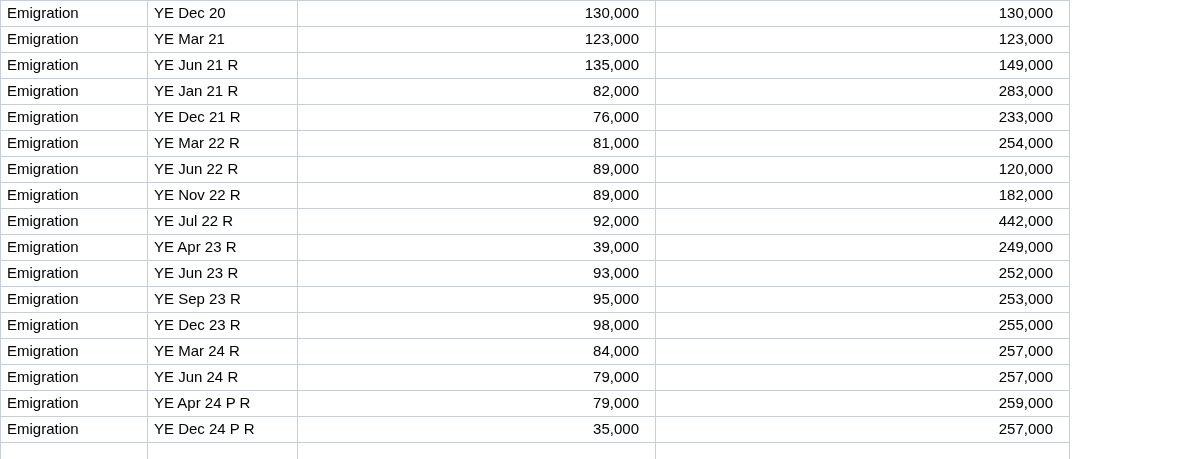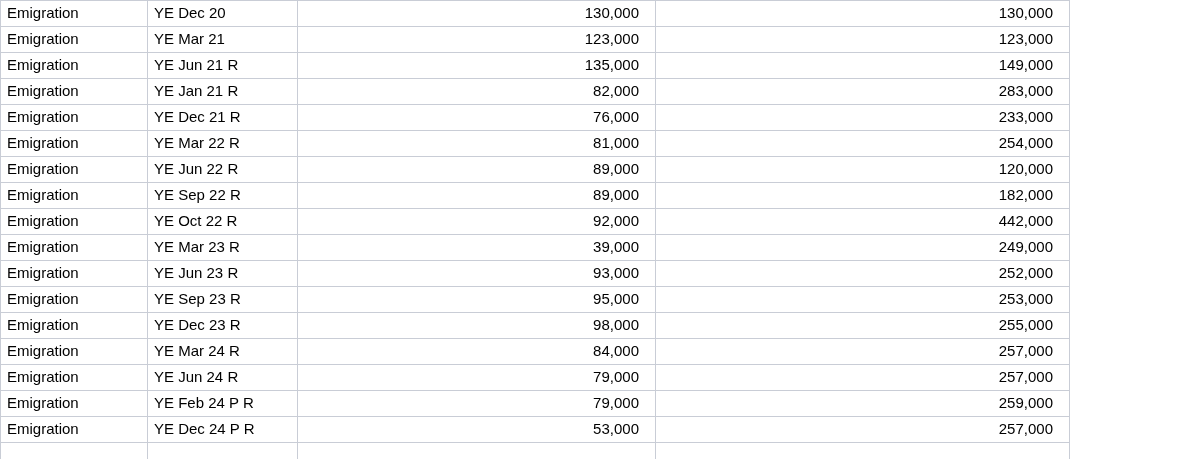--- a/index.html
+++ b/index.html
@@ -110,33 +110,33 @@
         <td class="num-cell">254,000</td>
       </tr>
       <tr>
         <td class="measure-cell">Emigration</td>
         <td class="period-cell">YE Jun 22 R</td>
         <td class="num-cell">89,000</td>
         <td class="num-cell">120,000</td>
       </tr>
       <tr>
         <td class="measure-cell">Emigration</td>
-        <td class="period-cell">YE Sep 22 R</td>
+        <td class="period-cell">YE Nov 22 R</td>
         <td class="num-cell">89,000</td>
         <td class="num-cell">182,000</td>
       </tr>
       <tr>
         <td class="measure-cell">Emigration</td>
-        <td class="period-cell">YE Oct 22 R</td>
+        <td class="period-cell">YE Jul 22 R</td>
         <td class="num-cell">92,000</td>
         <td class="num-cell">442,000</td>
       </tr>
       <tr>
         <td class="measure-cell">Emigration</td>
-        <td class="period-cell">YE Mar 23 R</td>
+        <td class="period-cell">YE Apr 23 R</td>
         <td class="num-cell">39,000</td>
         <td class="num-cell">249,000</td>
       </tr>
       <tr>
         <td class="measure-cell">Emigration</td>
         <td class="period-cell">YE Jun 23 R</td>
         <td class="num-cell">93,000</td>
         <td class="num-cell">252,000</td>
       </tr>
       <tr>
@@ -158,28 +158,28 @@
         <td class="num-cell">257,000</td>
       </tr>
       <tr>
         <td class="measure-cell">Emigration</td>
         <td class="period-cell">YE Jun 24 R</td>
         <td class="num-cell">79,000</td>
         <td class="num-cell">257,000</td>
       </tr>
       <tr>
         <td class="measure-cell">Emigration</td>
-        <td class="period-cell">YE Feb 24 P R</td>
+        <td class="period-cell">YE Apr 24 P R</td>
         <td class="num-cell">79,000</td>
         <td class="num-cell">259,000</td>
       </tr>
       <tr>
         <td class="measure-cell">Emigration</td>
         <td class="period-cell">YE Dec 24 P R</td>
-        <td class="num-cell">53,000</td>
+        <td class="num-cell">35,000</td>
         <td class="num-cell">257,000</td>
       </tr>
       <tr class="spacer-row">
         <td class="measure-cell"></td>
         <td class="period-cell"></td>
         <td class="num-cell"></td>
         <td class="num-cell"></td>
       </tr>
     </tbody>
   </table>

